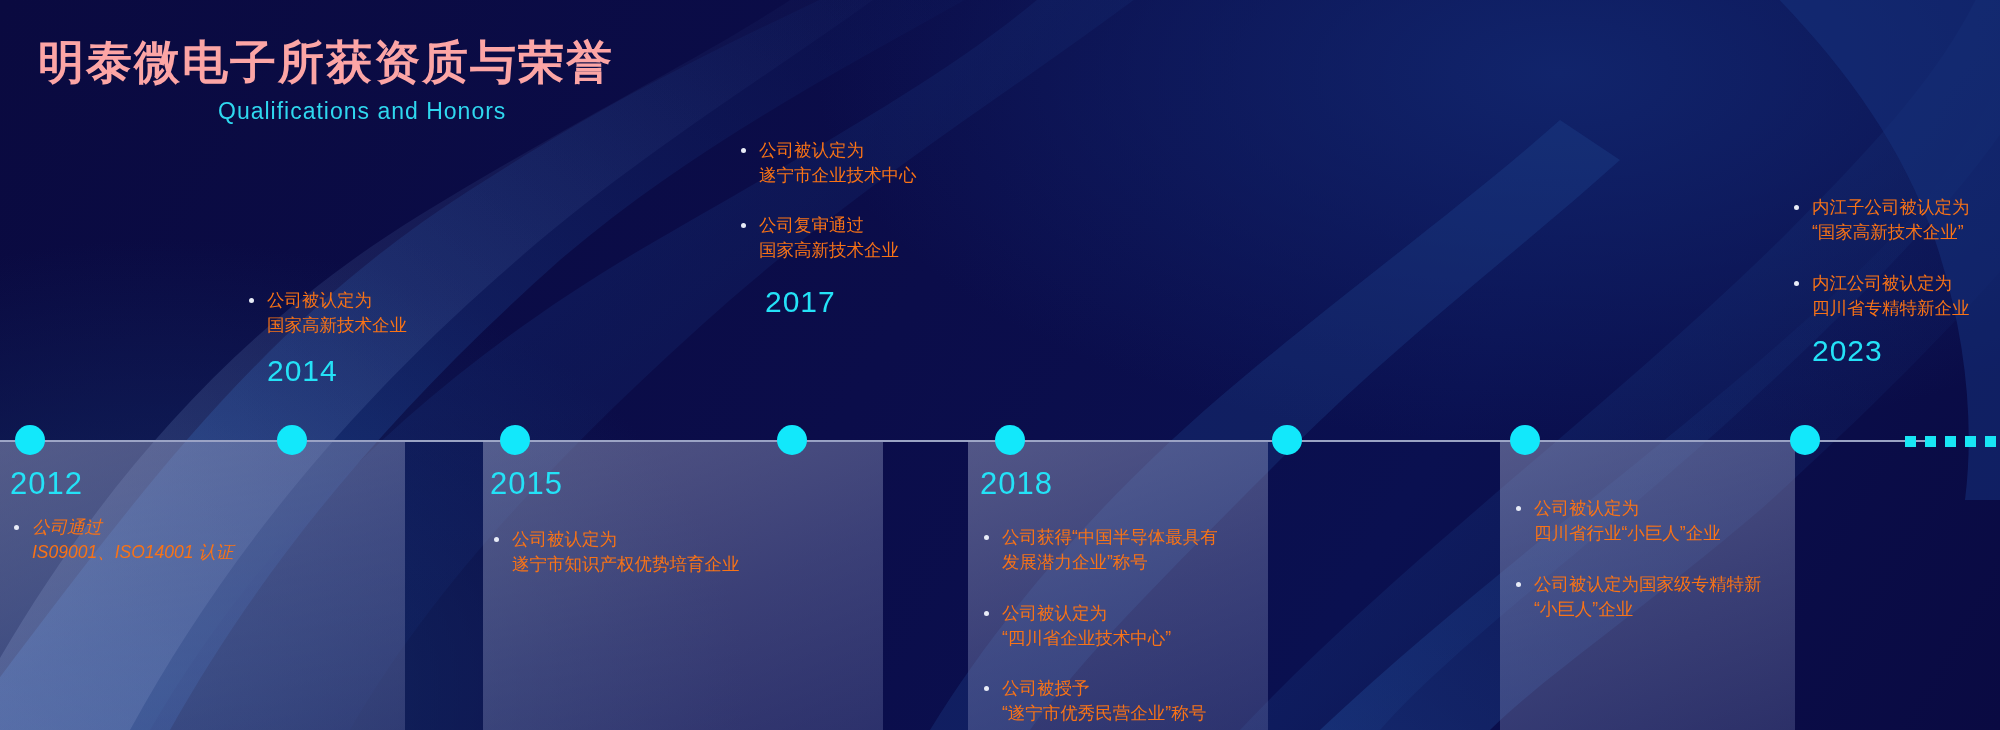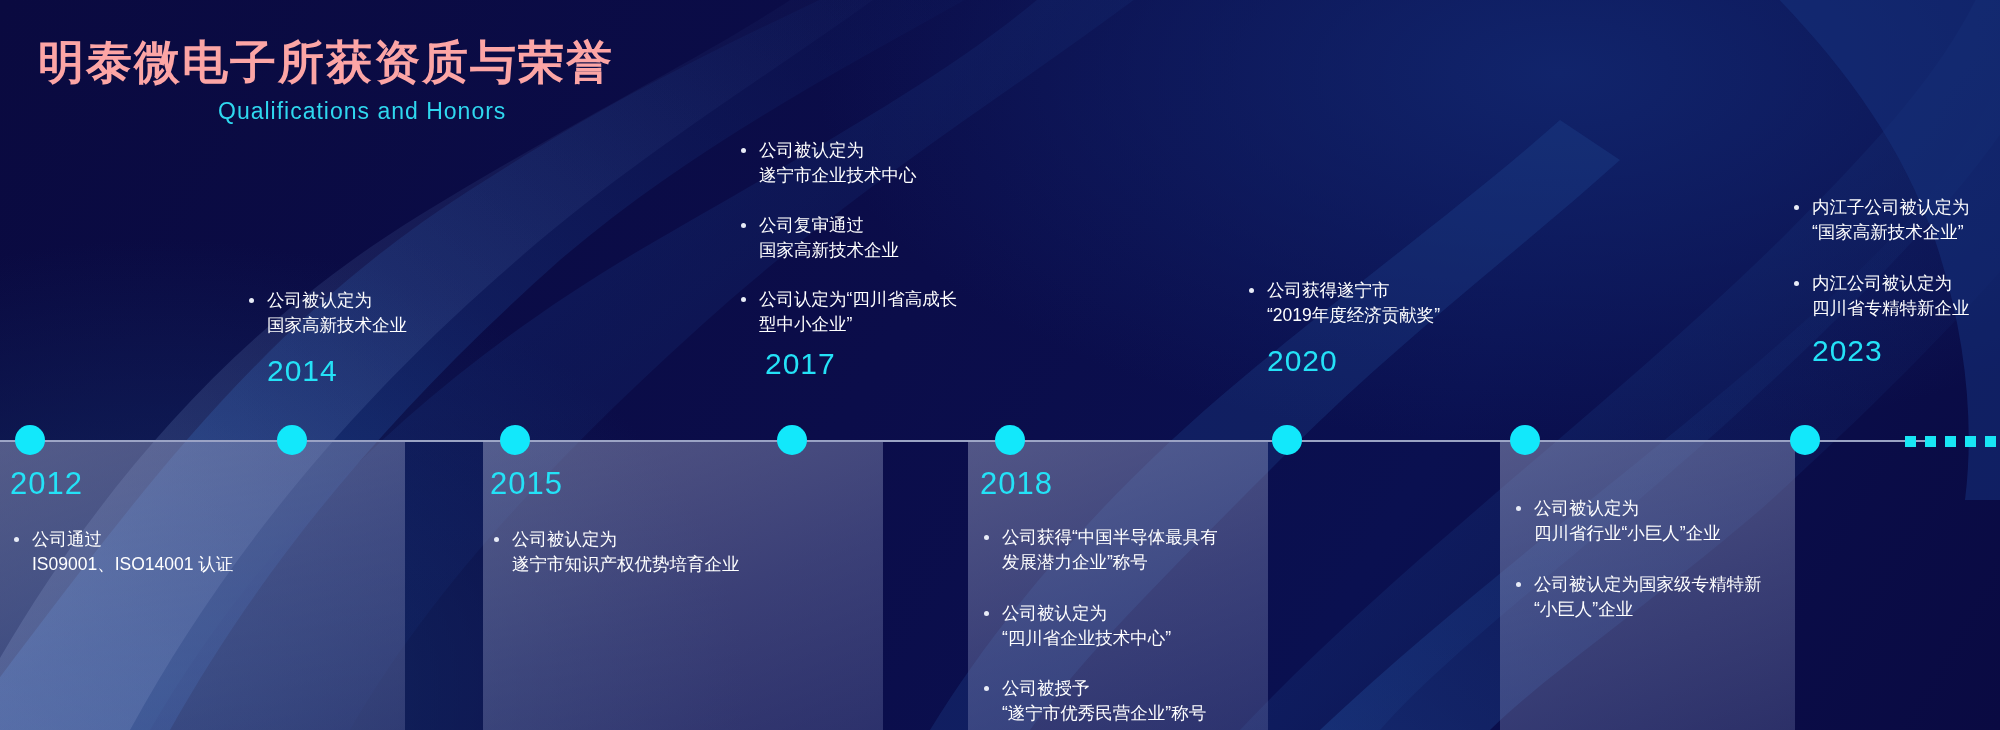--- a/index.html
+++ b/index.html
@@ -37,21 +37,21 @@
 
   
   .panel{position:absolute;top:441px;height:289px;
     background:linear-gradient(160deg, rgba(166,172,205,.46) 0%, rgba(132,140,186,.40) 55%, rgba(110,118,170,.34) 100%);}
 
   
   .grp{position:absolute;}
   .year{color:#24e2f7;font-size:30px;letter-spacing:1px;line-height:1;}
   .year.below{font-size:31px;}
   ul.bul{list-style:none;margin:0;padding:0;}
-  ul.bul li{position:relative;padding-left:22px;color:#ffffff;font-size:17.5px;
+  ul.bul li{position:relative;padding-left:22px;color:#f97316;font-size:17.5px;
     line-height:1.42;margin-bottom:18px;white-space:pre-line;}
   ul.bul li:before{content:"";position:absolute;left:4px;top:10px;width:5px;height:5px;
     border-radius:50%;background:#e8ecf7;}
   ul.bul.tight li{margin-bottom:0;}
 </style>
 </head>
 <body>
 
 <div id="stage">
 
@@ -103,21 +103,21 @@
   <div class="node" style="left:277px;"></div>
   <div class="node" style="left:500px;"></div>
   <div class="node" style="left:777px;"></div>
   <div class="node" style="left:995px;"></div>
   <div class="node" style="left:1272px;"></div>
   <div class="node" style="left:1510px;"></div>
   <div class="node" style="left:1790px;"></div>
 
   <div class="grp" style="left:10px;top:468px;width:400px;">
     <div class="year below">2012</div>
-    <ul class="bul" style="margin-top:28px;">
+    <ul class="bul" style="margin-top:16px;font-style:italic;">
       <li>公司通过
  IS09001、ISO14001 认证</li>
     </ul>
   </div>
 
   <div class="grp" style="left:245px;top:288px;width:310px;">
     <ul class="bul tight">
       <li>公司被认定为
 国家高新技术企业</li>
     </ul>
@@ -131,45 +131,36 @@
 遂宁市知识产权优势培育企业</li>
     </ul>
   </div>
 
   <div class="grp" style="left:737px;top:138px;width:320px;">
     <ul class="bul" style="line-height:1.42;">
       <li style="margin-bottom:25px;">公司被认定为
 遂宁市企业技术中心</li>
       <li style="margin-bottom:25px;">公司复审通过
 国家高新技术企业</li>
-      <li style="margin-bottom:0;">公司认定为“四川省高成长
-型中小企业”</li>
     </ul>
     <div class="year" style="margin-top:12px;margin-left:28px;">2017</div>
   </div>
 
   <div class="grp" style="left:980px;top:468px;width:300px;">
     <div class="year below">2018</div>
     <ul class="bul" style="margin-top:26px;">
       <li style="margin-bottom:26px;">公司获得“中国半导体最具有
 发展潜力企业”称号</li>
       <li style="margin-bottom:26px;">公司被认定为
 “四川省企业技术中心”</li>
       <li style="margin-bottom:16px;">公司被授予
 “遂宁市优秀民营企业”称号</li>
     </ul>
   </div>
 
-  <div class="grp" style="left:1245px;top:278px;width:300px;">
-    <ul class="bul tight">
-      <li>公司获得遂宁市
-“2019年度经济贡献奖”</li>
-    </ul>
-    <div class="year" style="margin-top:18px;margin-left:22px;">2020</div>
-  </div>
 
   <div class="grp" style="left:1512px;top:468px;width:330px;">
     <ul class="bul" style="margin-top:28px;">
       <li style="margin-bottom:26px;">公司被认定为
  四川省行业“小巨人”企业</li>
       <li style="margin-bottom:0;">公司被认定为国家级专精特新
 “小巨人”企业</li>
     </ul>
   </div>
 

